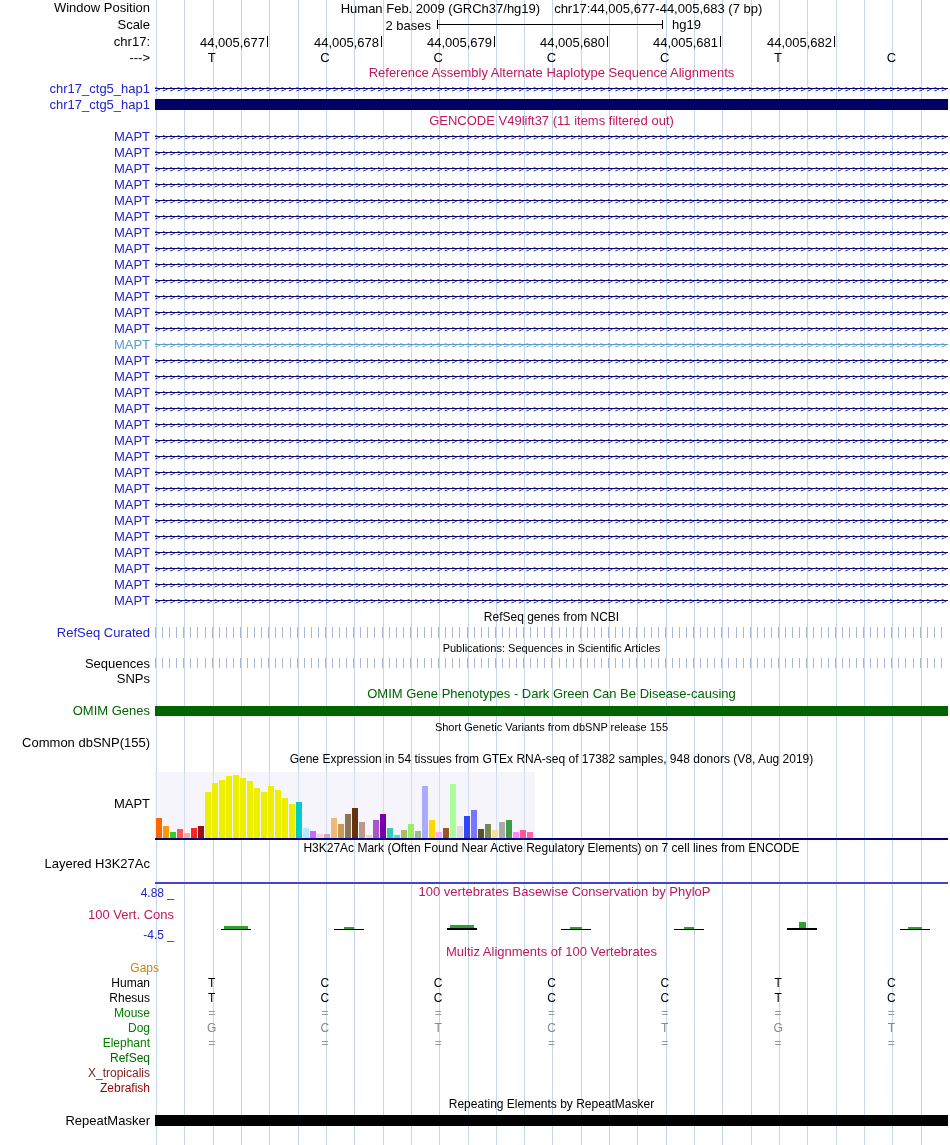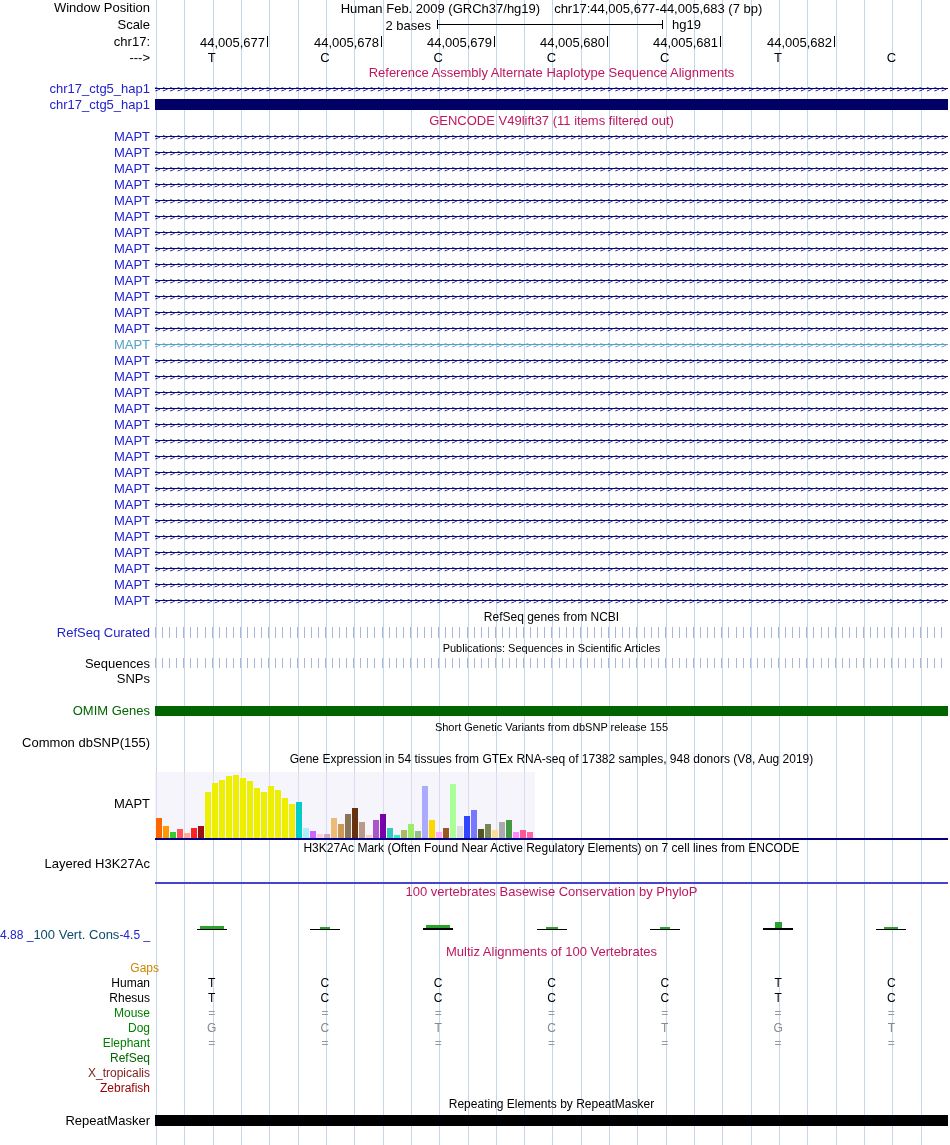--- a/index.html
+++ b/index.html
@@ -50,24 +50,24 @@
   .gtex-row .lab { display:flex; align-items:center; justify-content:flex-end; }
   .gtex-area { border-bottom:2px solid #000080; display:flex; align-items:flex-end; }
   #gtex-bars { display:flex; align-items:flex-end; height:66px; padding:0 1px;
                background:rgba(238,232,248,.45); }
   .gbar { width:6px; margin-right:1px; flex:0 0 auto; }
   
   .h3k-row { height:28px; }
   .h3k-area { border-bottom:2px solid #4444CC; }
   
   .cons-row { height:60px; }
-  .cons-labels { flex:0 0 155px; width:155px; padding:2px 5px 2px 0; display:flex; flex-direction:row;
-                 justify-content:space-between; align-items:flex-end; }
+  .cons-labels { flex:0 0 155px; width:155px; padding:2px 5px 2px 0; display:flex; flex-direction:column;
+                 justify-content:space-between; align-items:flex-end;margin-left:24px; }
   .conminmax { font-size:12px; color:#2222CC; white-space:nowrap; }
-  .conslab { font-size:13px; color:#0c4a6e; white-space:nowrap; }
+  .conslab { font-size:13px; color:#be185d; white-space:nowrap; }
   #cons-marks { position:absolute; left:0; top:34px; width:100%; height:14px; }
   .cmark { position:absolute; bottom:2px; width:30px; display:flex; flex-direction:column;
            align-items:center; justify-content:flex-end; }
   .cgreen { background:#2BA22B; }
   .cblack { background:#000; width:100%; }
 </style>
 </head>
 <body>
 
 <div id="page">
@@ -349,20 +349,21 @@
       </div>
     </div>
 
     <div class="trow" style="height:15px">
       <div class="lab" style="line-height:15px">SNPs</div>
       <div class="area"></div>
     </div>
 
     <div class="trow" style="height:17px">
       <div class="lab"></div>
+      <div class="area title dgreen">OMIM Gene Phenotypes - Dark Green Can Be Disease-causing</div>
     </div>
     <div class="trow" style="height:16px">
       <div class="lab dgreen">OMIM Genes</div>
       <div class="area">
         <div class="omimbar"></div>
       </div>
     </div>
 
     <div class="trow" style="height:16px">
       <div class="lab"></div>

